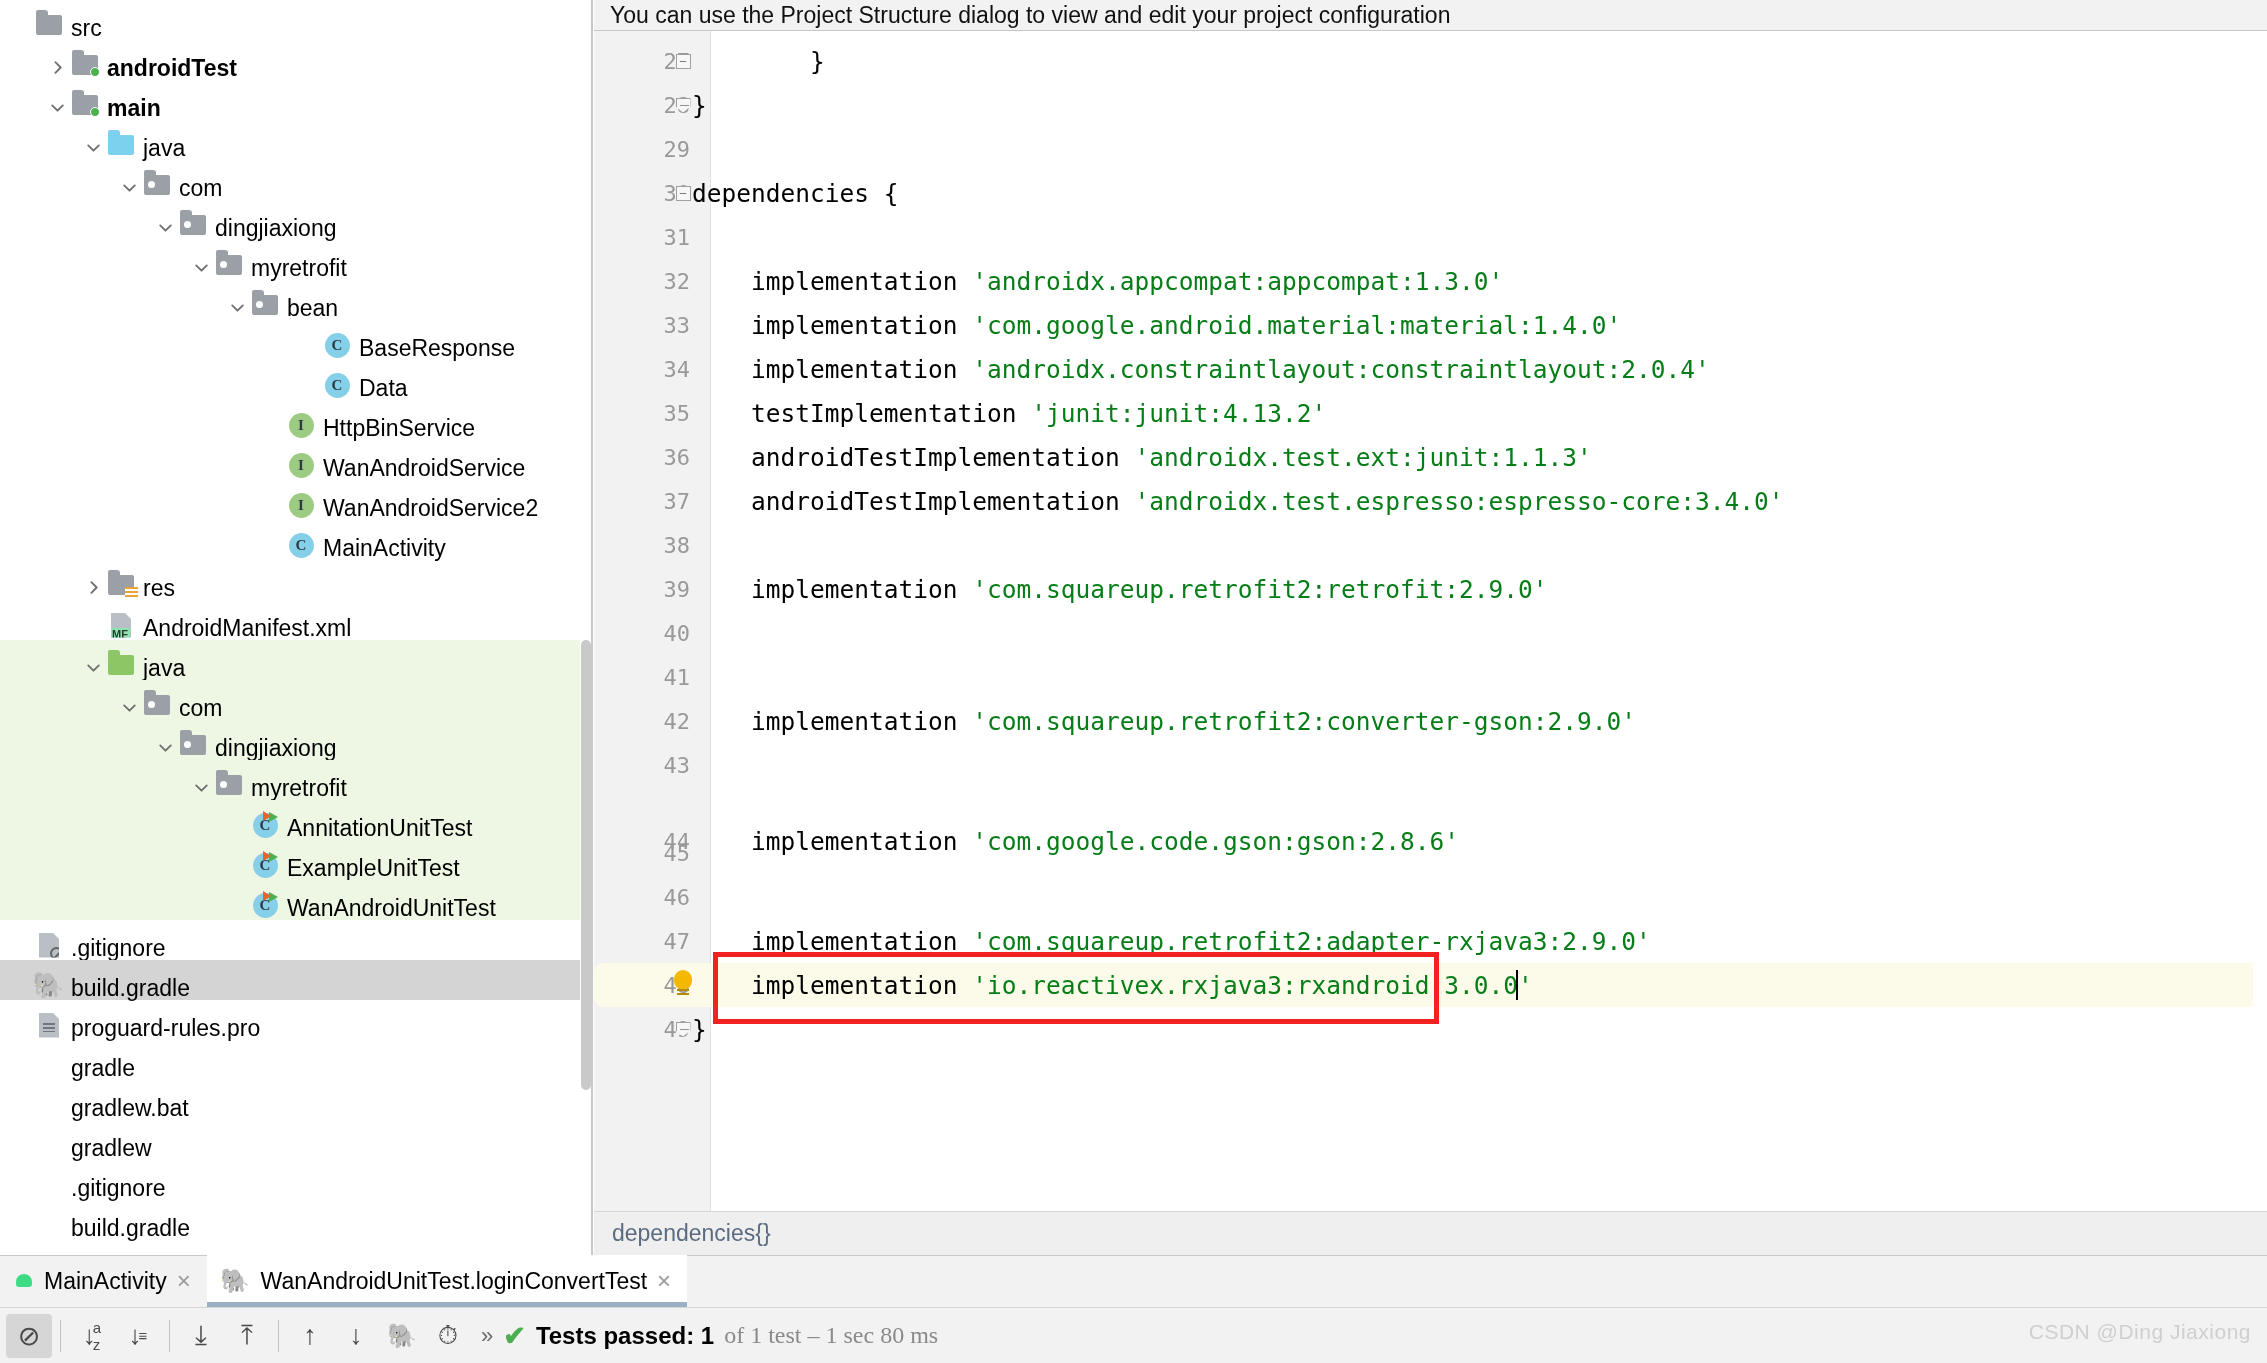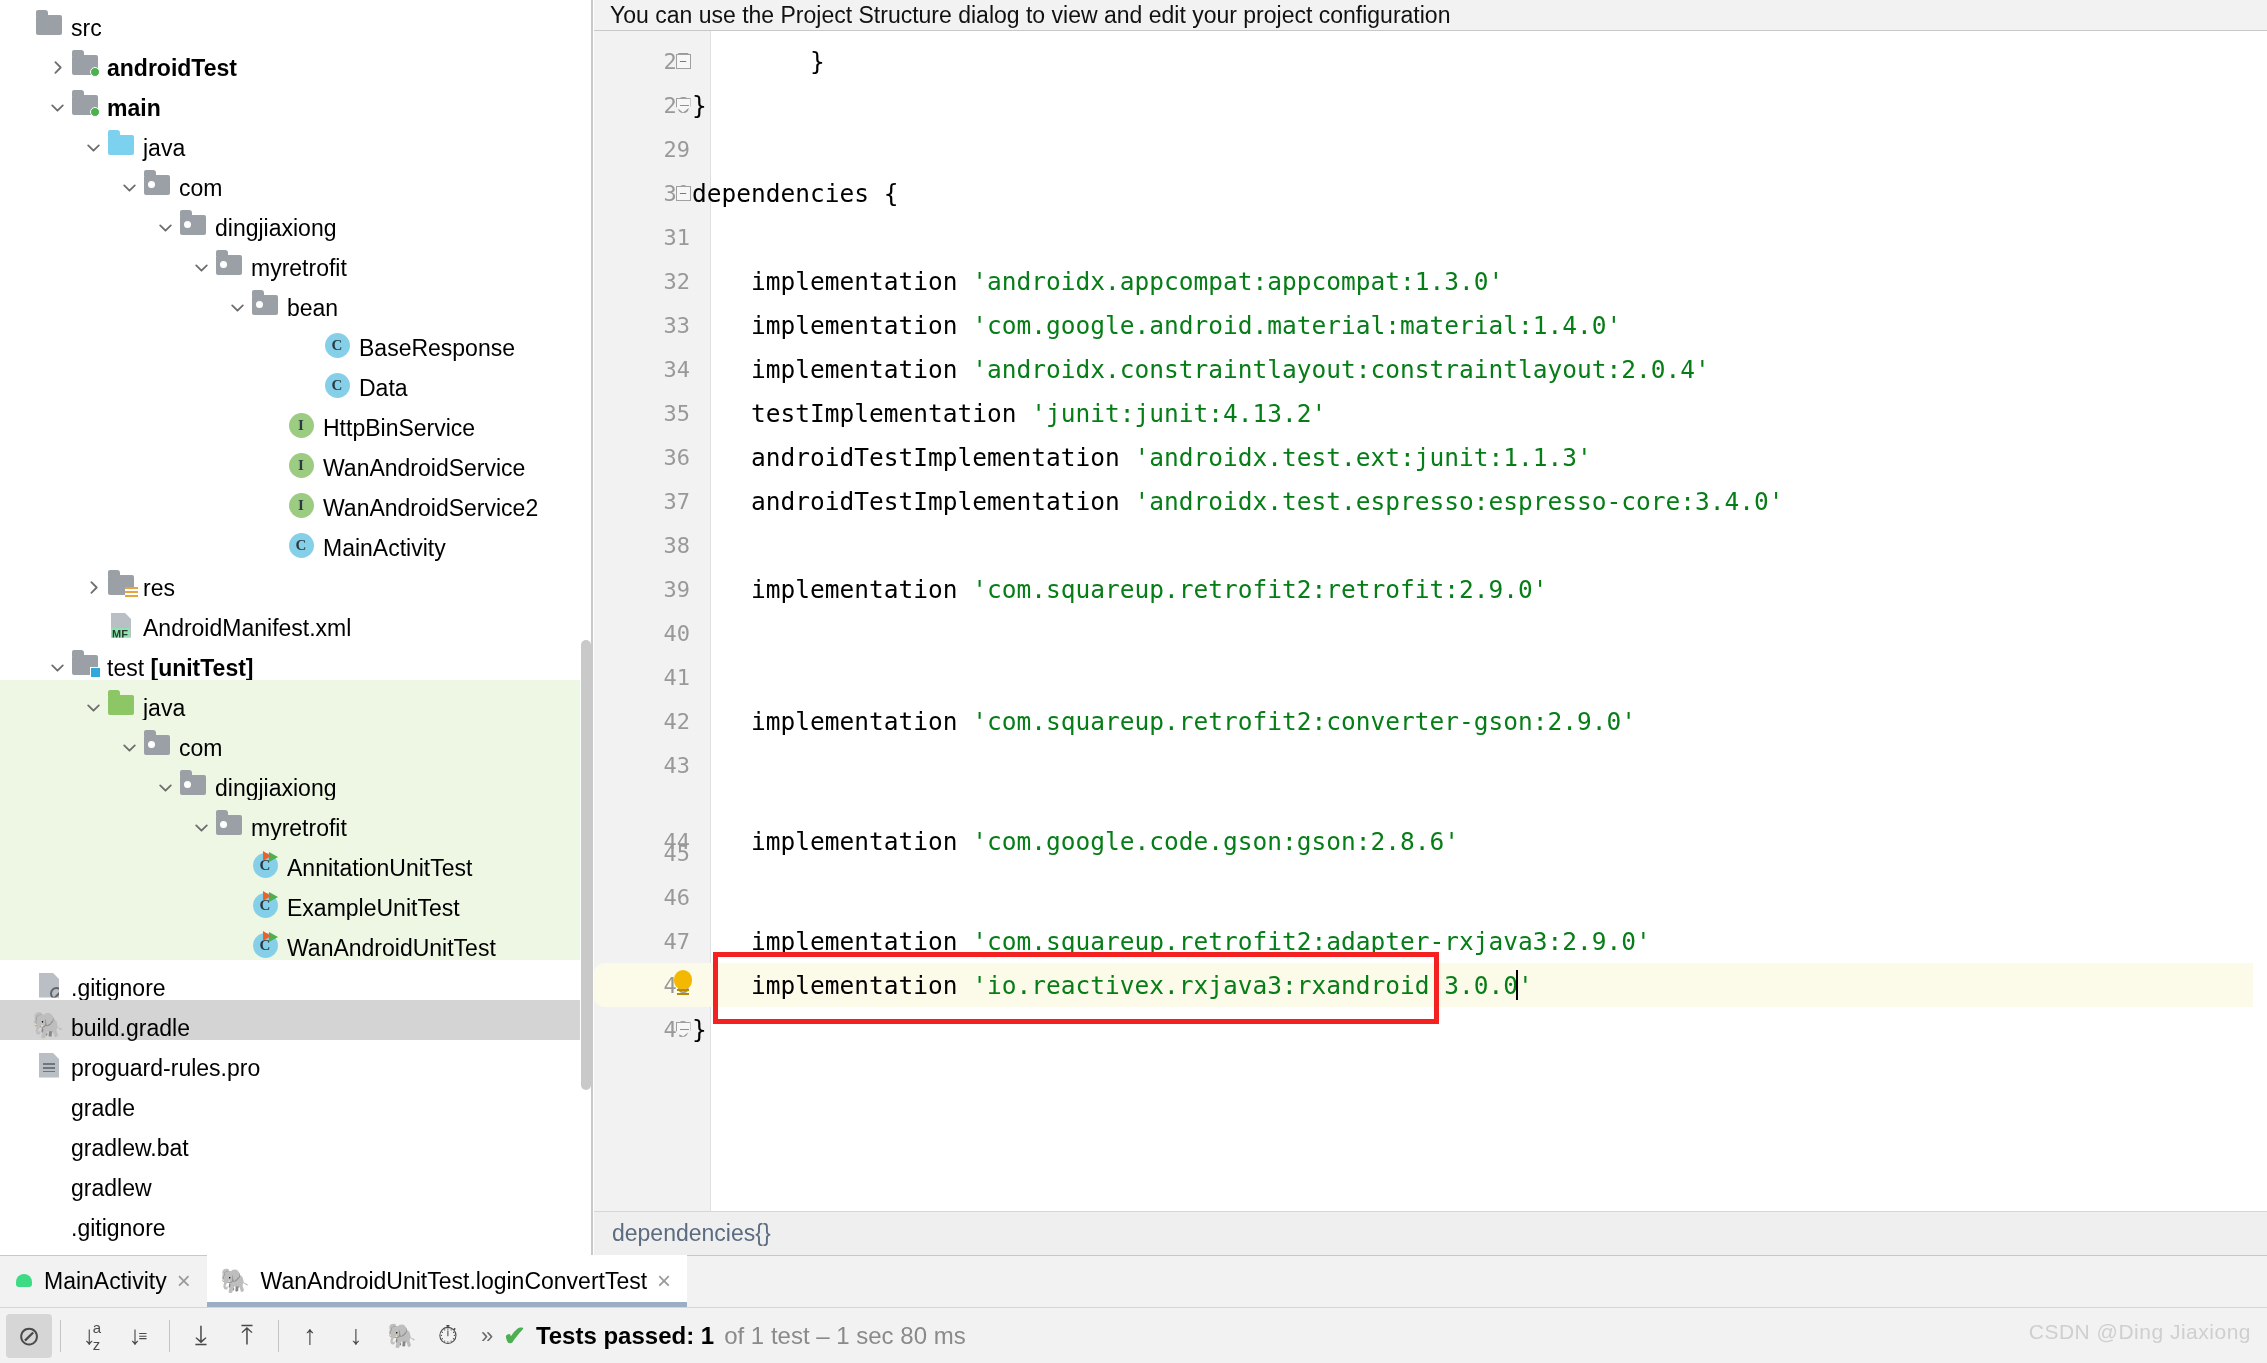--- a/index.html
+++ b/index.html
@@ -263,21 +263,21 @@
     position:relative;
   }
   .tbtn.active { background:#d6d6d6; border-radius:4px; }
   .tsep { width:1px; height:32px; background:#c4c4c4; margin:0 8px; }
   #test-status {
     display:flex; align-items:center; gap:10px;
     font-size:24px; margin-left:10px; white-space:nowrap;
   }
   #test-status .chk { color:#4caf50; font-size:27px; font-weight:bold; }
   #test-status .strong { color:#000000; font-weight:bold; }
-  #test-status .dim { color:#8a8a8a; }
+  #test-status .dim { color:#8a8a8a;font-family:Liberation Serif, serif; }
   #chev { font-size:22px; color:#6b6b6b; margin-left:10px; }
   #watermark {
     position:absolute; right:16px; top:1320px;
     font-size:21px; color:#cfcfcf; letter-spacing:0.5px;
   }
 </style>
 </head>
 <body>
 
 <div id="app">
@@ -452,34 +452,20 @@
         </div>
         <div class="tree-row">
           <span style="display:inline-block;width:80px;flex:0 0 80px"></span>
           <span class="arrow"></span>
           <span class="icon-slot">
             <span class="doc">
               <span class="mf-badge">MF</span>
             </span>
           </span>
           <span class="label">AndroidManifest.xml</span>
-        </div>
-        <div class="tree-row">
-          <span style="display:inline-block;width:44px;flex:0 0 44px"></span>
-          <span class="arrow">
-            <svg width="17" height="17" viewBox="0 0 16 16">
-              <path d="M3 6 L8 11 L13 6" fill="none" stroke="#6e6e6e" stroke-width="1.7" stroke-linecap="round" stroke-linejoin="round"></path>
-            </svg>
-          </span>
-          <span class="icon-slot">
-            <span class="folder">
-              <span class="badge-sq"></span>
-            </span>
-          </span>
-          <span class="label">test <span class="bk">[unitTest]</span></span>
         </div>
         <div class="tree-row sel-green">
           <span style="display:inline-block;width:80px;flex:0 0 80px"></span>
           <span class="arrow">
             <svg width="17" height="17" viewBox="0 0 16 16">
               <path d="M3 6 L8 11 L13 6" fill="none" stroke="#6e6e6e" stroke-width="1.7" stroke-linecap="round" stroke-linejoin="round"></path>
             </svg>
           </span>
           <span class="icon-slot">
             <span class="folder green"></span>

